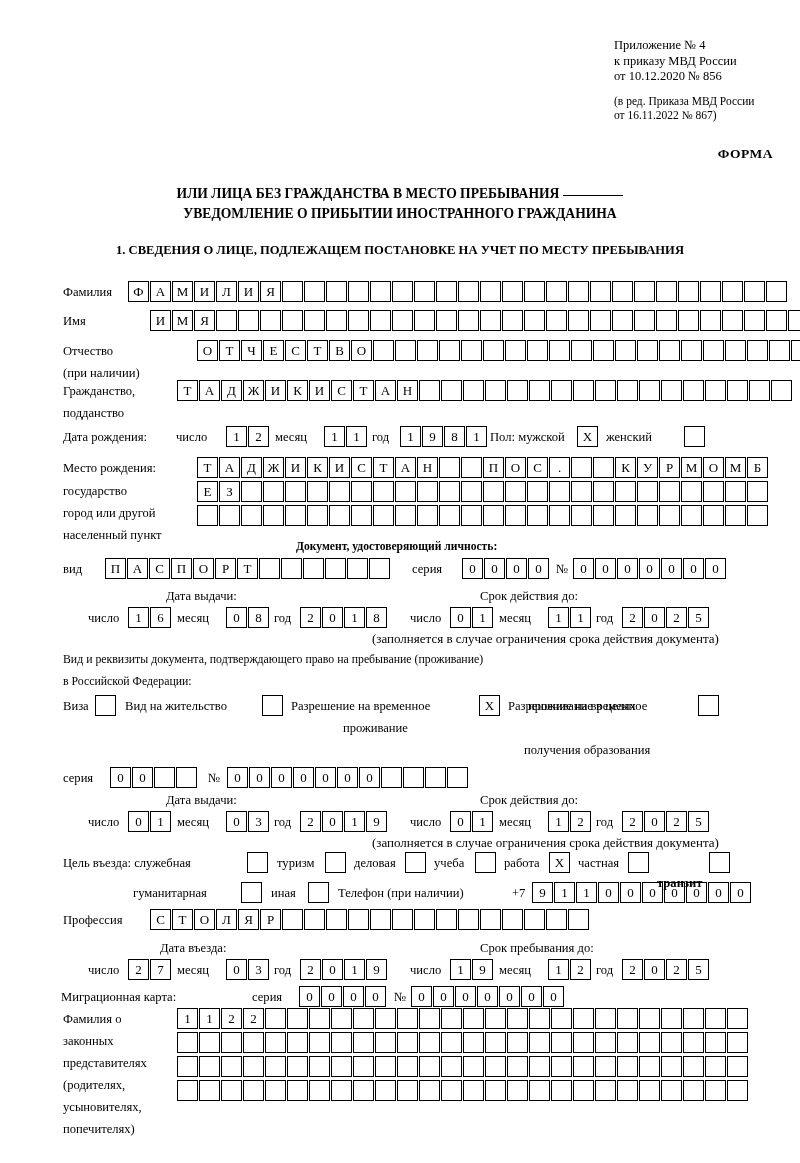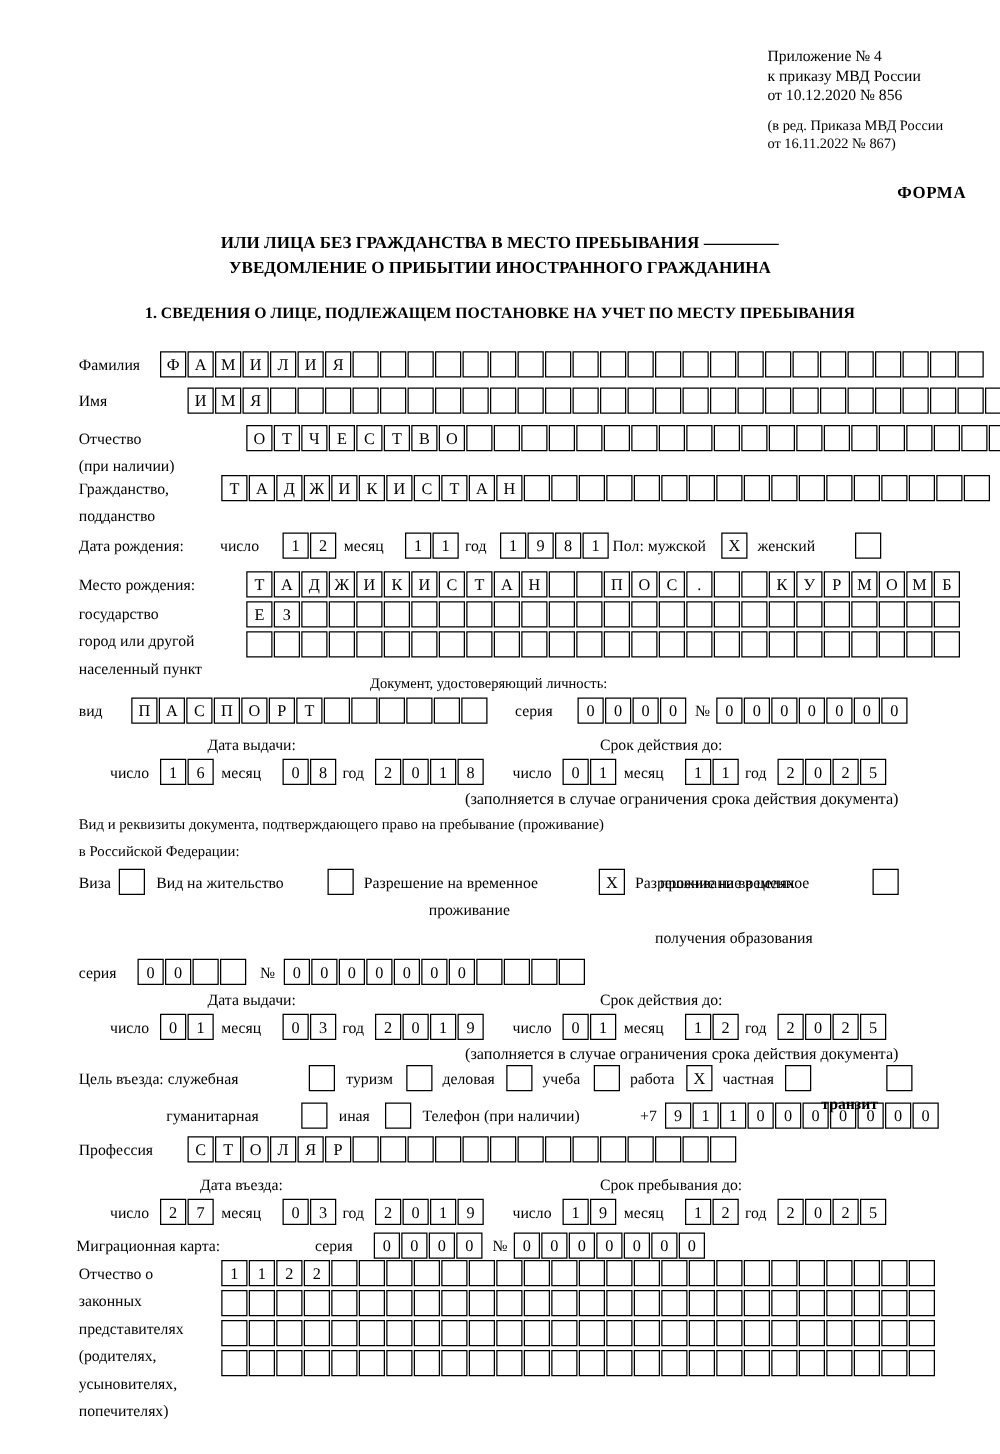--- a/index.html
+++ b/index.html
@@ -64,21 +64,21 @@
     text-align: center;
     font-weight: bold;
     font-size: 12.6px;
   }
   
   .lbl {
     position: absolute;
     font-size: 12.6px;
     white-space: nowrap;
   }
-  .lbl.bold { font-weight: normal; }
+  .lbl.bold { font-weight: bold; }
   .boxrow {
     position: absolute;
     display: flex;
   }
   .cell {
     width: 21px;
     height: 21px;
     border: 1px solid #000;
     margin-right: 1px;
     box-sizing: border-box;
@@ -633,21 +633,21 @@
   <div class="boxrow" id="row-mnum" style="left:411px; top:986px;">
       <div class="cell">0</div>
       <div class="cell">0</div>
       <div class="cell">0</div>
       <div class="cell">0</div>
       <div class="cell">0</div>
       <div class="cell">0</div>
       <div class="cell">0</div>
     </div>
 
-  <div class="lbl" style="left:63px; top:1012px;">Отчество о</div>
+  <div class="lbl" style="left:63px; top:1012px;">Фамилия о</div>
   <div class="lbl" style="left:63px; top:1034px;">законных</div>
   <div class="lbl" style="left:63px; top:1056px;">представителях</div>
   <div class="lbl" style="left:63px; top:1078px;">(родителях,</div>
   <div class="lbl" style="left:63px; top:1100px;">усыновителях,</div>
   <div class="lbl" style="left:63px; top:1122px;">попечителях)</div>
   <div class="boxrow" id="row-lr1" style="left:177px; top:1008px;">
       <div class="cell">1</div>
       <div class="cell">1</div>
       <div class="cell">2</div>
       <div class="cell">2</div>

